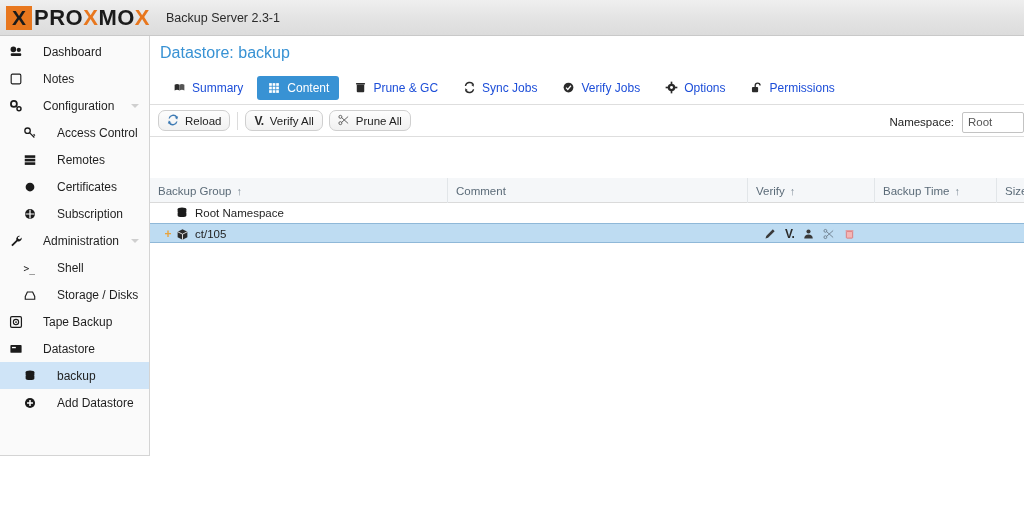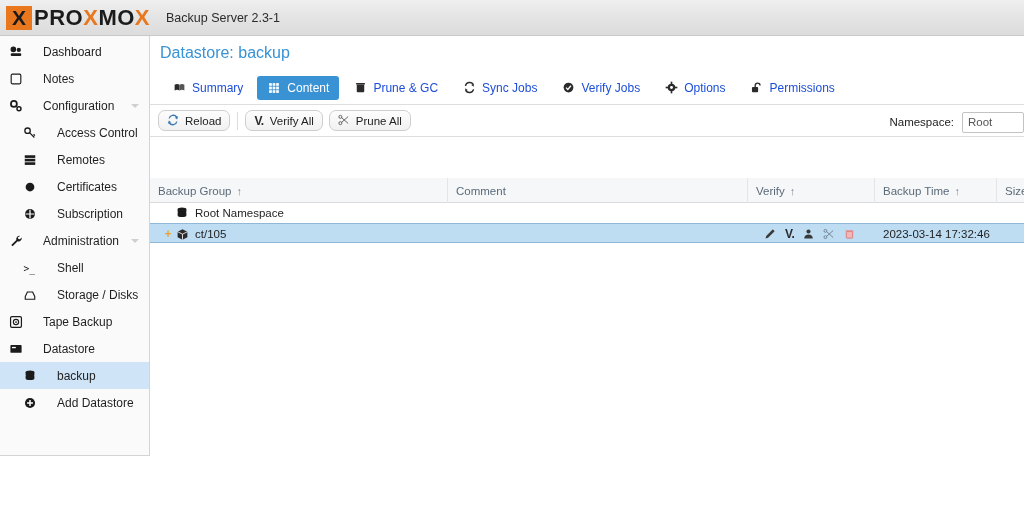--- a/index.html
+++ b/index.html
@@ -460,20 +460,19 @@
                   </svg>
                 </span>
                 <span>
                   <svg width="11" height="12" viewBox="0 0 16 16">
                     <rect x="3.4" y="4.4" width="9.2" height="9.6" rx="1" fill="#f3b6b6" stroke="#d96a6a" stroke-width="1.1"></rect>
                     <rect x="2.2" y="2.4" width="11.6" height="2" rx="0.8" fill="#e98a8a"></rect>
                   </svg>
                 </span>
               </div>
             </div>
-            <div class="cell" style="flex: 0 0 122px; padding-left: 8px;">2023-03-14 17:32:46</div>
             <div class="cell" style="flex: 0 0 100px; padding-left: 8px;"></div>
           </div>
         </div>
     </div>
 
   </div>
 </div>
 
 </body></html>

